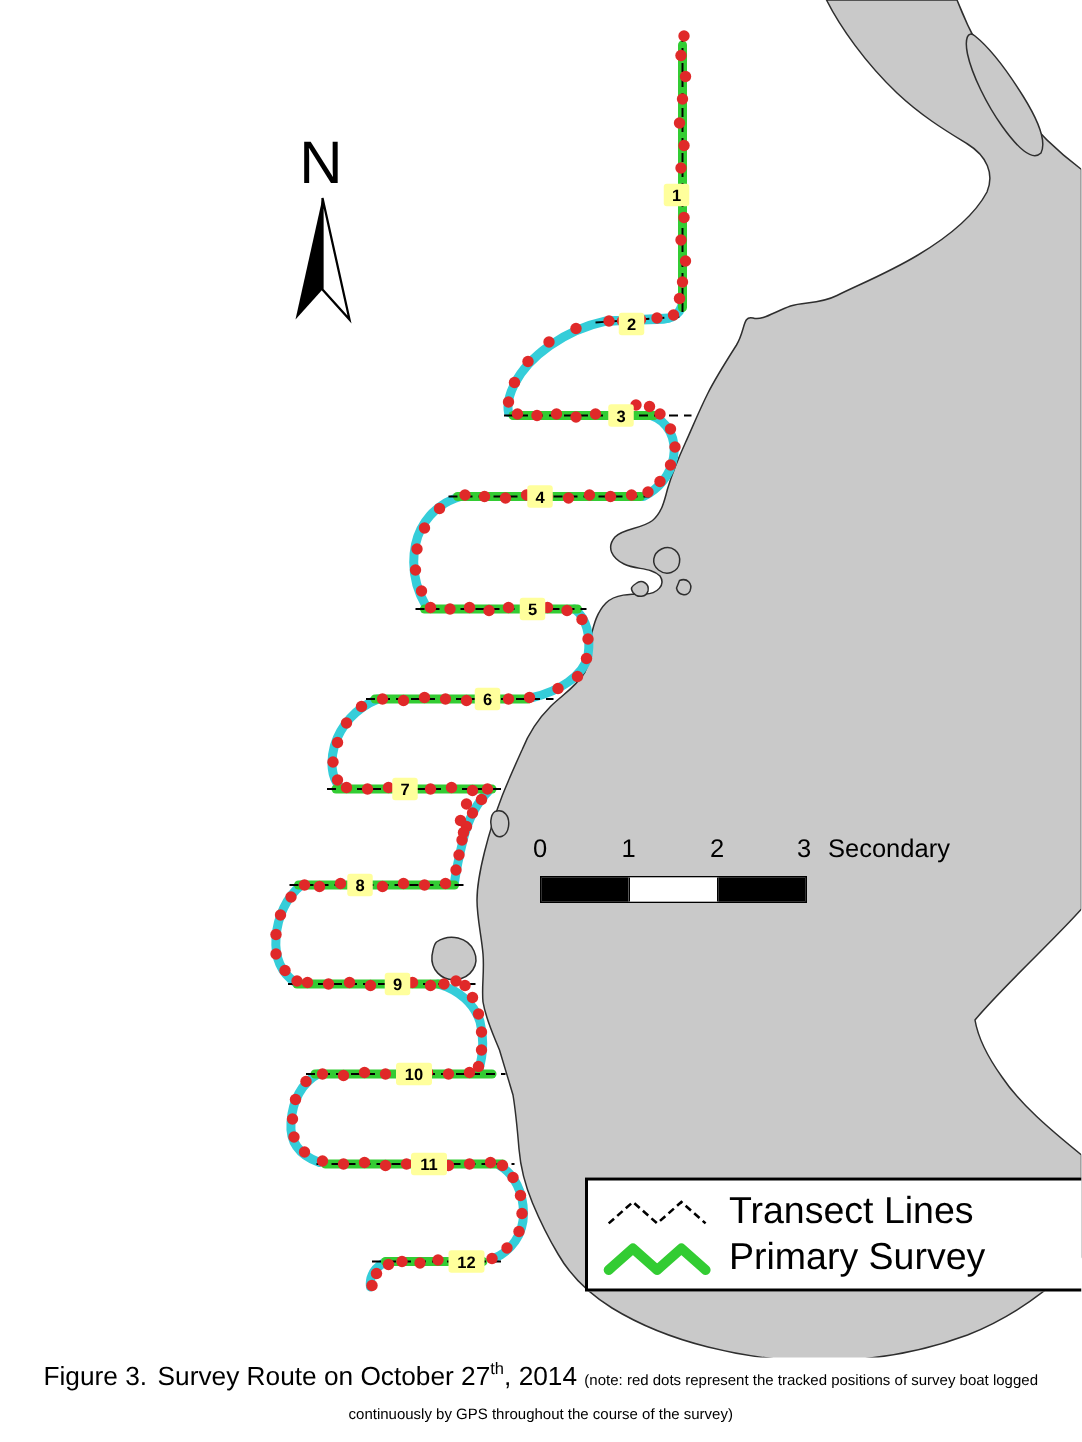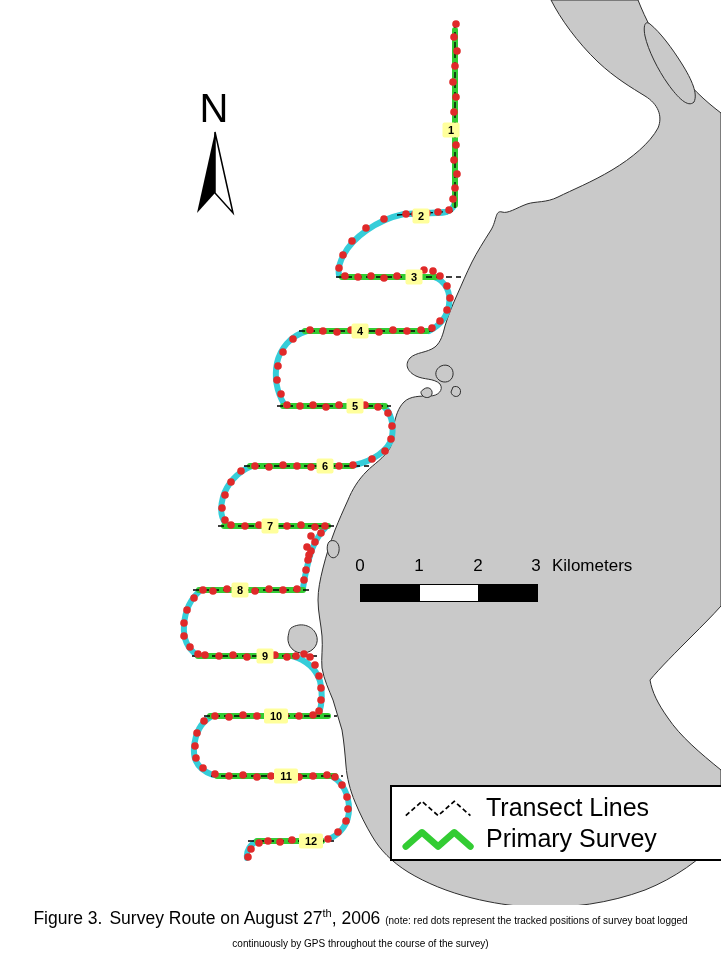--- a/index.html
+++ b/index.html
@@ -278,21 +278,21 @@
       <polygon points="215,132 233,213 215,193" fill="#ffffff" stroke="#000000" stroke-width="1.5"></polygon>
     </g>
   </svg>
 
   <div class="scalebar">
     <div class="scale-ticks">
       <span class="tick t0">0</span>
       <span class="tick t1">1</span>
       <span class="tick t2">2</span>
       <span class="tick t3">3</span>
-      <span class="scale-unit">Kilometers</span>
+      <span class="scale-unit">Secondary</span>
     </div>
     <div class="scale-segments">
       <div class="seg black"></div>
       <div class="seg white"></div>
       <div class="seg black"></div>
     </div>
   </div>
 
   <div class="legend">
     <div class="legend-row">
@@ -302,16 +302,16 @@
       <span class="legend-label">Transect Lines</span>
     </div>
     <div class="legend-row">
       <svg width="76" height="28" viewBox="0 0 80 28">
         <polyline points="4,22 21,7 38,22 55,7 72,22" fill="none" stroke="#33CC33" stroke-width="7" stroke-linejoin="round" stroke-linecap="round"></polyline>
       </svg>
       <span class="legend-label">Primary Survey</span>
     </div>
   </div>
 
-  <p class="caption"><span class="cap-fig">Figure 3.</span><span><span>Survey Route on August 27</span><sup>th</sup><span>, 2006</span></span>
+  <p class="caption"><span class="cap-fig">Figure 3.</span><span><span>Survey Route on October 27</span><sup>th</sup><span>, 2014</span></span>
     <span class="cap-note">(note: red dots represent the tracked positions of survey boat logged continuously by GPS throughout the course of the survey)</span></p>
 
 </div>
 
 </body></html>

